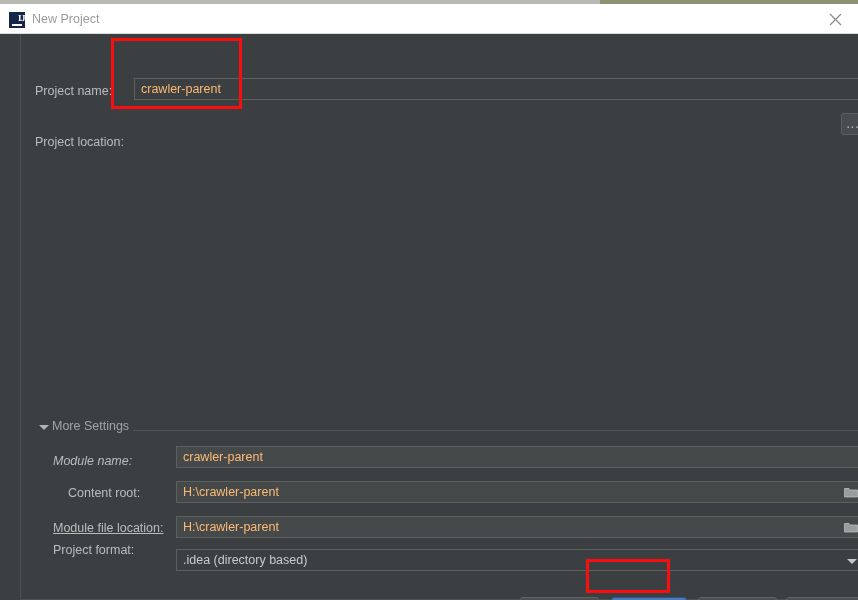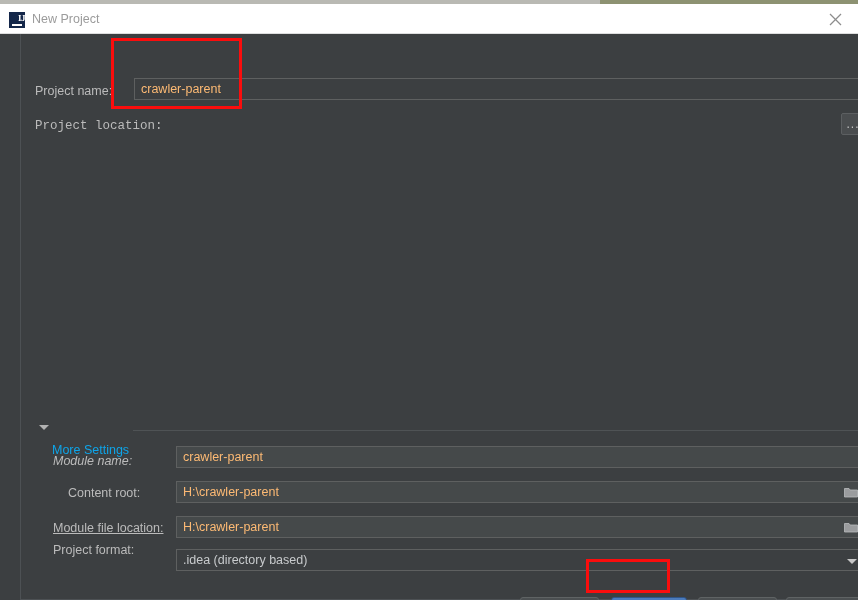--- a/index.html
+++ b/index.html
@@ -159,23 +159,23 @@
   .ms-arrow {
     position: absolute;
     left: 18px; top: 391px;
     width: 0; height: 0;
     border-left: 5px solid transparent;
     border-right: 5px solid transparent;
     border-top: 5px solid #b2b2b2;
   }
   .ms-label {
     position: absolute;
-    left: 31px; top: 408px;
-    font-size: 12.5px;
-    color: #0ea5e9;
+    left: 31px; top: 384px;
+    font-size: 12.5px;
+    color: #a3a3a3;
     line-height: 16px;
     white-space: nowrap;
   }
   .ms-sep {
     position: absolute;
     left: 112px; top: 396px;
     width: 733px; height: 1px;
     background: #4f5355;
   }
 
@@ -253,21 +253,21 @@
         <line x1="12" y1="1" x2="1" y2="12" stroke="#8d8d8d" stroke-width="1.3"></line>
       </svg>
     </span>
   </div>
 
   <div class="dialog-body">
 
     <span class="field-label" style="left:14px; top:49px;">Project name:</span>
     <div class="text-input flat" style="left:113px; top:44px; width:731px;">crawler-parent</div>
 
-    <span class="field-label" style="left:14px; top:84px;font-family:Liberation Mono, monospace;">Project location:</span>
+    <span class="field-label" style="left:14px; top:100px;">Project location:</span>
     <div class="browse-btn" style="left:820px; top:79px; width:24px; height:22px;">
       <span class="dots">...</span>
     </div>
 
     <span class="ms-arrow"></span>
     <span class="ms-label">More Settings</span>
     <span class="ms-sep"></span>
 
     <span class="field-label" style="left:32px; top:419px;font-style:italic;">Module name:</span>
     <div class="text-input" style="left:155px; top:412px; width:690px;">crawler-parent</div>

